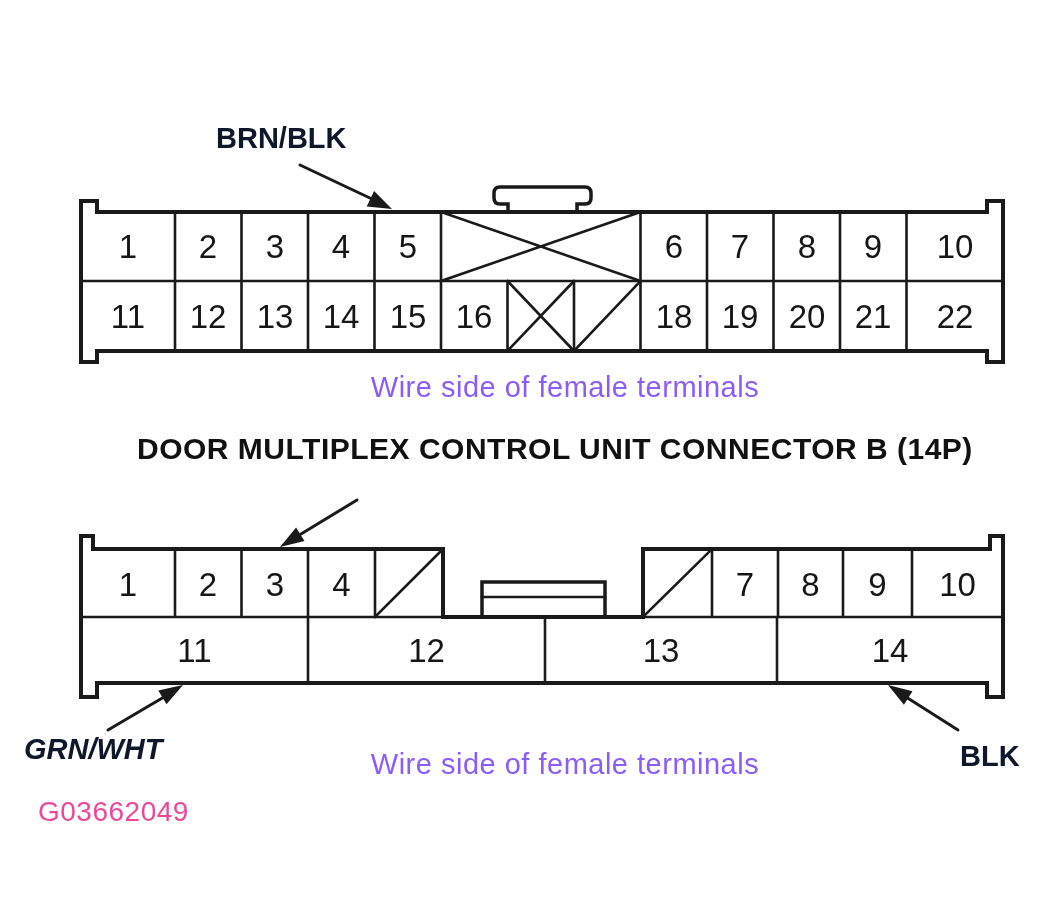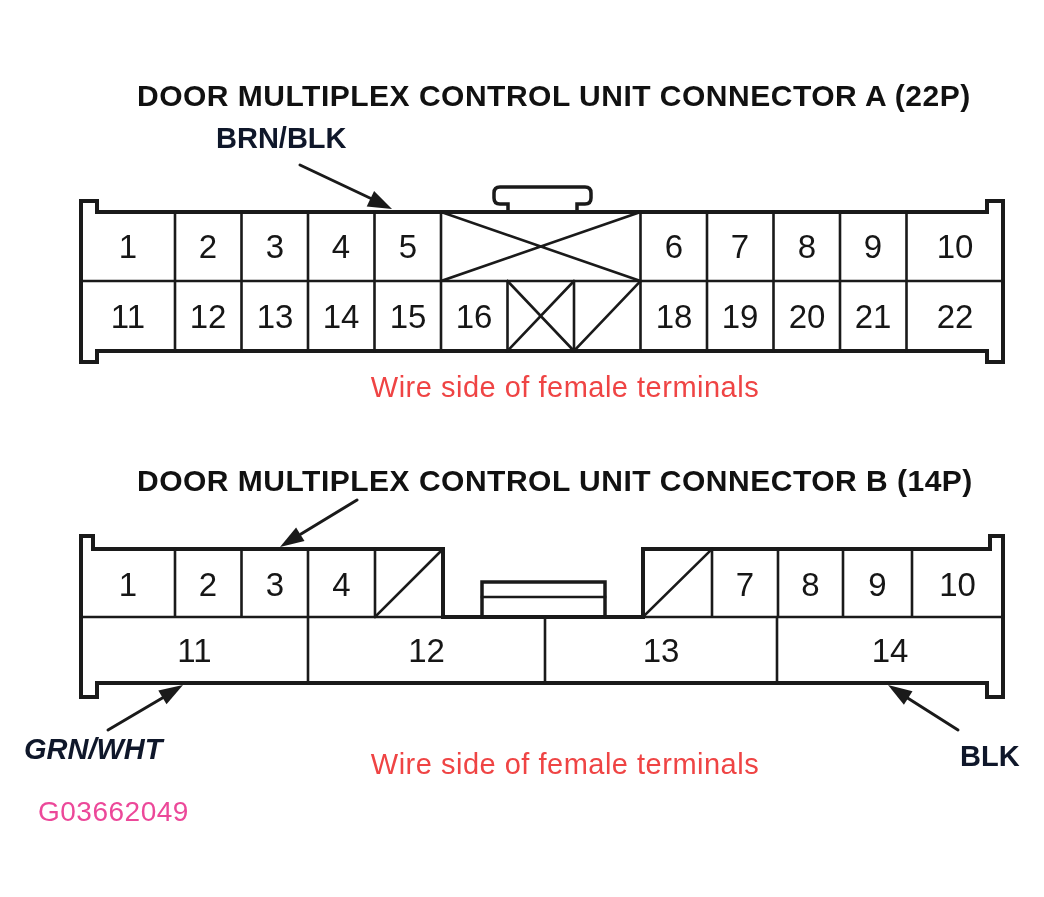--- a/index.html
+++ b/index.html
@@ -29,21 +29,21 @@
     color: #0f172a;
   }
   .caption {
     position: absolute;
     left: 245px;
     width: 640px;
     text-align: center;
     font-size: 29px;
     letter-spacing: 0.5px;
     white-space: nowrap;
-    color: #ef4444;
+    color: #8b5cf6;
   }
   .figure-id {
     position: absolute;
     font-size: 28px;
     letter-spacing: 0.5px;
     color: #ec4899;
   }
   .outline { fill: none; stroke: #1a1a1a; stroke-width: 4; stroke-linejoin: miter; }
   .latch   { fill: none; stroke: #1a1a1a; stroke-width: 3.5; }
   .grid    { fill: none; stroke: #1a1a1a; stroke-width: 2.6; stroke-linecap: square; }
@@ -130,27 +130,26 @@
       <text class="pin" x="810.5" y="596">8</text>
       <text class="pin" x="877.5" y="596">9</text>
       <text class="pin" x="957.5" y="596">10</text>
       <text class="pin" x="194.5" y="662">11</text>
       <text class="pin" x="426.5" y="662">12</text>
       <text class="pin" x="661" y="662">13</text>
       <text class="pin" x="890" y="662">14</text>
     </g>
   </svg>
 
-  <div class="title" style="left:137px; top:79px;">DOOR MULTIPLEX CONTROL UNIT CONNECTOR A (22P)</div>
 
   <div class="wire-label" style="left:216px; top:122px;">BRN/BLK</div>
 
   <div class="caption" style="top:371px;">Wire side of female terminals</div>
 
-  <div class="title" style="left:137px; top:432px;margin-top:32px;">DOOR MULTIPLEX CONTROL UNIT CONNECTOR B (14P)</div>
+  <div class="title" style="left:137px; top:432px;">DOOR MULTIPLEX CONTROL UNIT CONNECTOR B (14P)</div>
 
 
   <div class="wire-label" style="left:24px; top:733px;font-style:italic;">GRN/WHT</div>
 
   <div class="wire-label" style="left:960px; top:740px;">BLK</div>
 
   <div class="caption" style="top:748px;">Wire side of female terminals</div>
 
   <div class="figure-id" style="left:38px; top:796px;">G03662049</div>
 </div>

